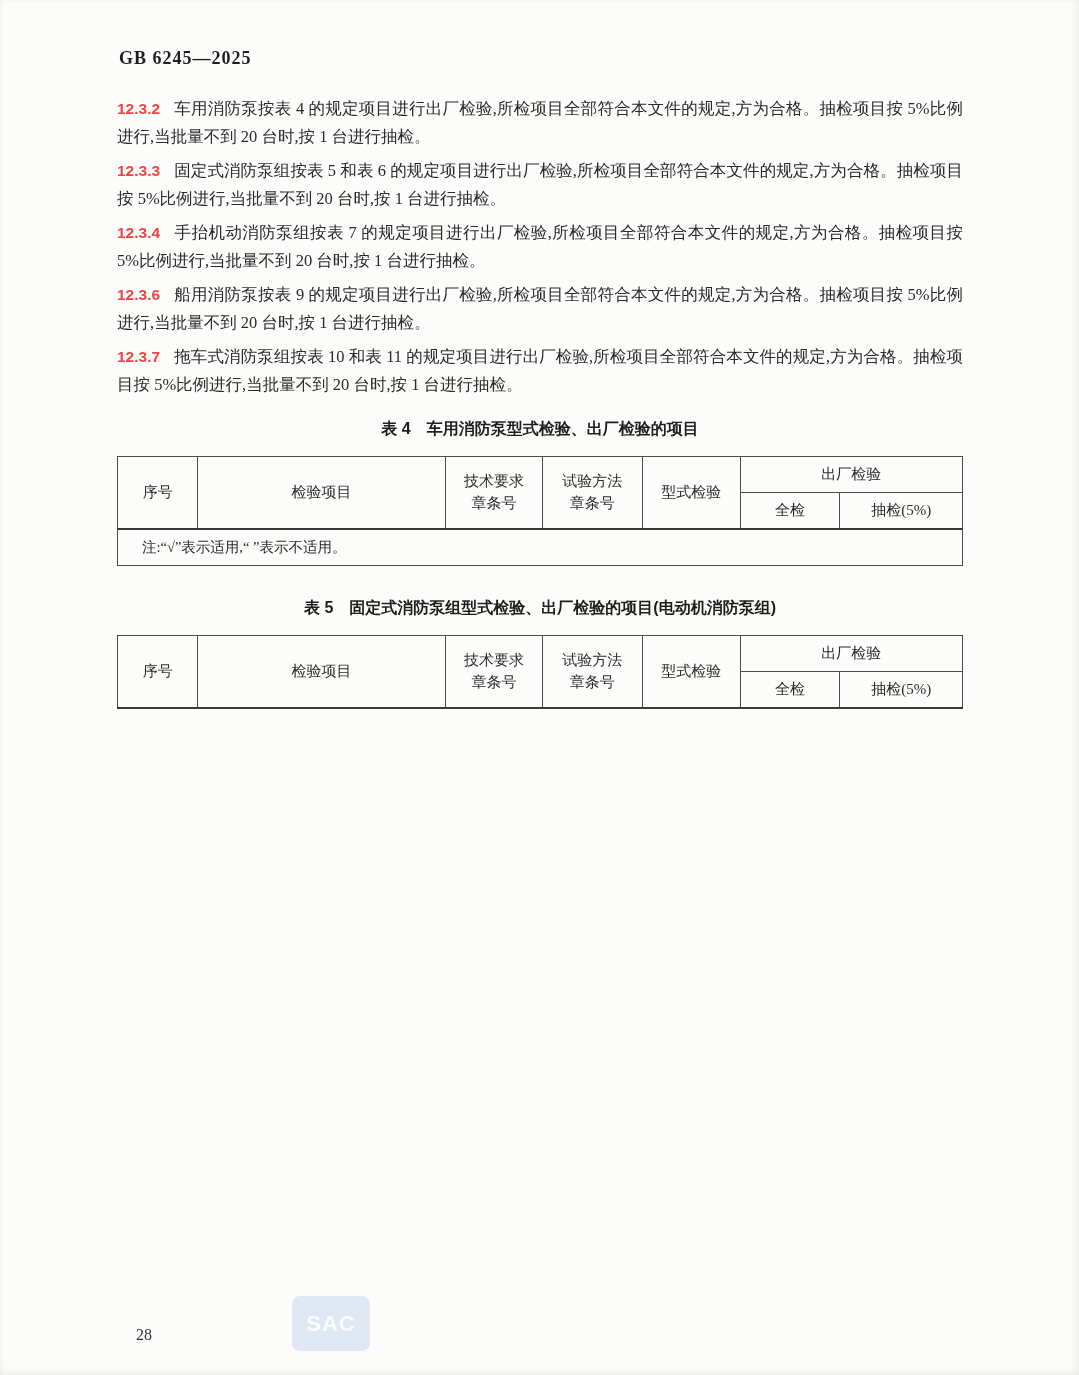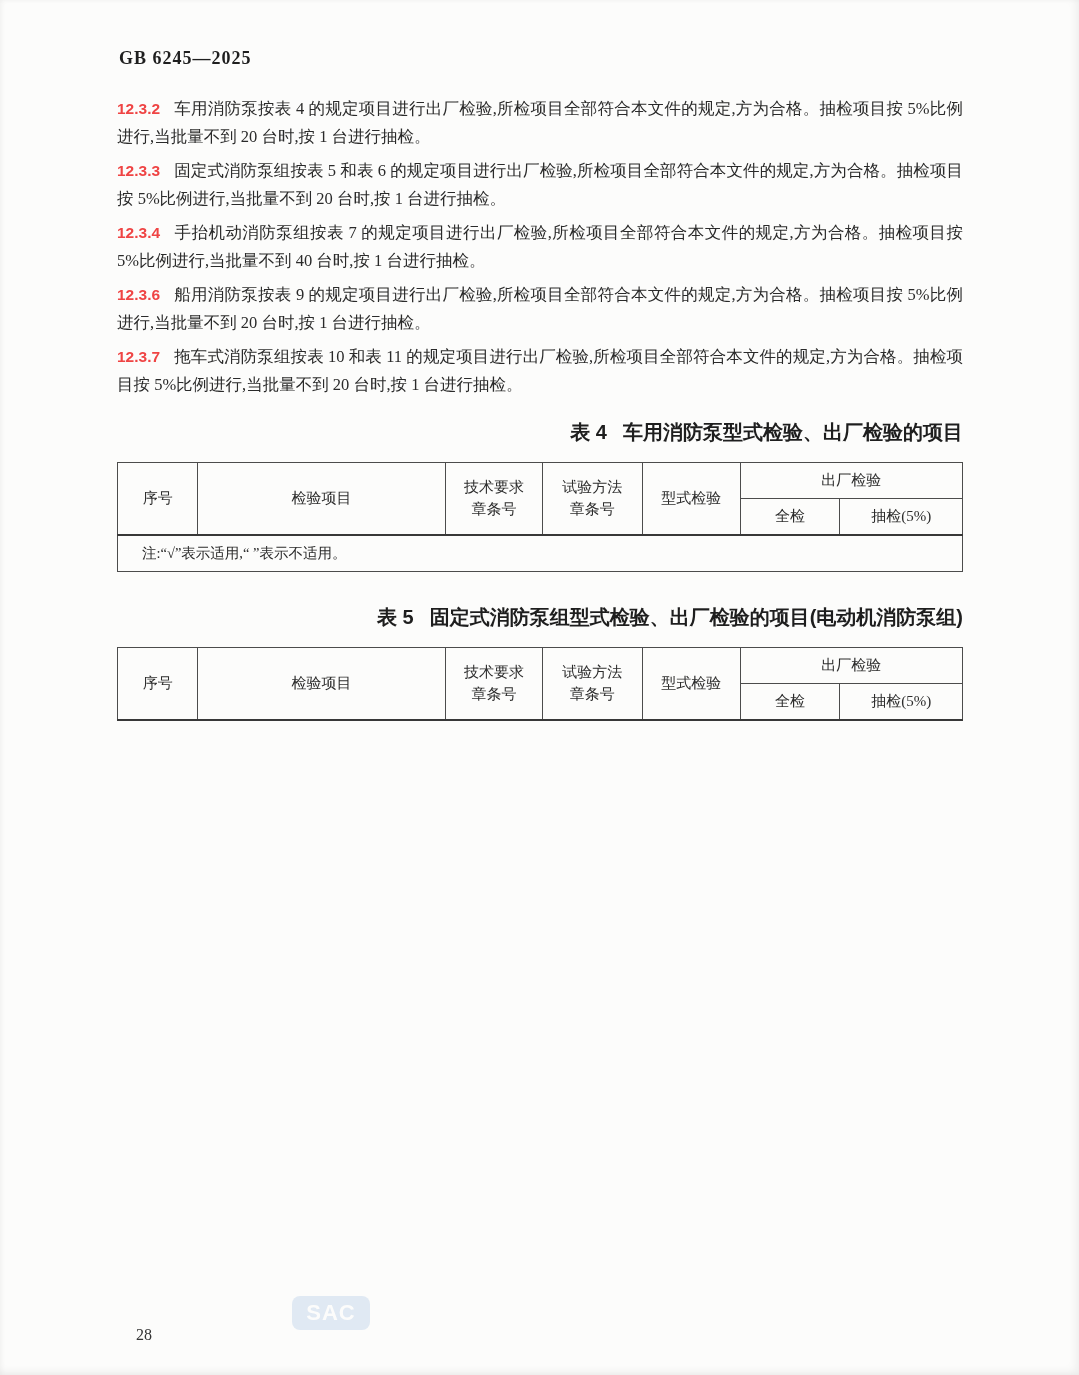--- a/index.html
+++ b/index.html
@@ -38,23 +38,23 @@
     color:#2a2a2a;
   }
   .pnum{
     font-family:"Liberation Sans","DejaVu Sans",sans-serif;
     font-weight:bold;
     font-size:15.5px;
     margin-right:14px;
     color:#ef4444;
   }
   .tbl-caption{
-    text-align:right;
+    text-align:center;
     font-weight:bold;
-    font-size:20px;
+    font-size:16px;
     color:#1e1e1e;
     margin:20px 0 16px 0;
     font-family:"Liberation Sans","DejaVu Sans",sans-serif;
   }
   .tbl-caption .cap-label{margin-right:16px;}
   table.std{
     width:100%;
     border-collapse:collapse;
     table-layout:fixed;
     font-size:15px;
@@ -86,42 +86,42 @@
   .hdr-two-line span{display:block;}
   .page-number{
     position:absolute;
     left:136px;top:1326px;
     font-size:16px;
     color:#333;
   }
   .watermark{
     position:absolute;
     left:292px;top:1296px;
-    width:78px;height:34px;
+    width:78px;height:55px;
     background:#7fa8d9;
     border-radius:8px;
     opacity:0.22;
     display:flex;align-items:center;justify-content:center;
     font-family:"Liberation Sans","DejaVu Sans",sans-serif;
     font-weight:bold;font-size:22px;color:#ffffff;
     letter-spacing:1px;
   }
 </style>
 </head>
 <body>
 
 <div class="page">
   <div class="content">
 
     <p class="doc-number">GB 6245—2025</p>
 
     <div class="clauses">
         <p class="clause"><span class="pnum">12.3.2</span><span>车用消防泵按表 4 的规定项目进行出厂检验,所检项目全部符合本文件的规定,方为合格。抽检项目按 5%比例进行,当批量不到 20 台时,按 1 台进行抽检。</span></p>
         <p class="clause"><span class="pnum">12.3.3</span><span>固定式消防泵组按表 5 和表 6 的规定项目进行出厂检验,所检项目全部符合本文件的规定,方为合格。抽检项目按 5%比例进行,当批量不到 20 台时,按 1 台进行抽检。</span></p>
-        <p class="clause"><span class="pnum">12.3.4</span><span>手抬机动消防泵组按表 7 的规定项目进行出厂检验,所检项目全部符合本文件的规定,方为合格。抽检项目按 5%比例进行,当批量不到 40 台时,按 1 台进行抽检。</span></p>
+        <p class="clause"><span class="pnum">12.3.4</span><span>手抬机动消防泵组按表 7 的规定项目进行出厂检验,所检项目全部符合本文件的规定,方为合格。抽检项目按 5%比例进行,当批量不到 20 台时,按 1 台进行抽检。</span></p>
         <p class="clause"><span class="pnum">12.3.6</span><span>船用消防泵按表 9 的规定项目进行出厂检验,所检项目全部符合本文件的规定,方为合格。抽检项目按 5%比例进行,当批量不到 20 台时,按 1 台进行抽检。</span></p>
         <p class="clause"><span class="pnum">12.3.7</span><span>拖车式消防泵组按表 10 和表 11 的规定项目进行出厂检验,所检项目全部符合本文件的规定,方为合格。抽检项目按 5%比例进行,当批量不到 20 台时,按 1 台进行抽检。</span></p>
       </div>
 
     <p class="tbl-caption">
       <span class="cap-label">表 4</span><span>车用消防泵型式检验、出厂检验的项目</span>
     </p>
 
     <table class="std">
       <colgroup>

